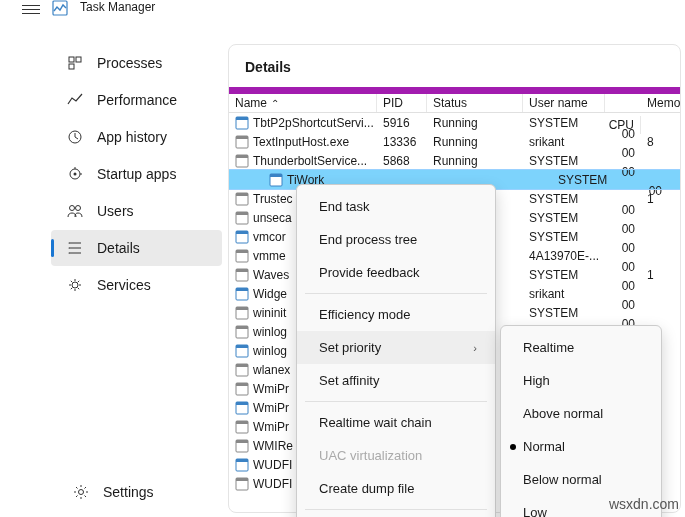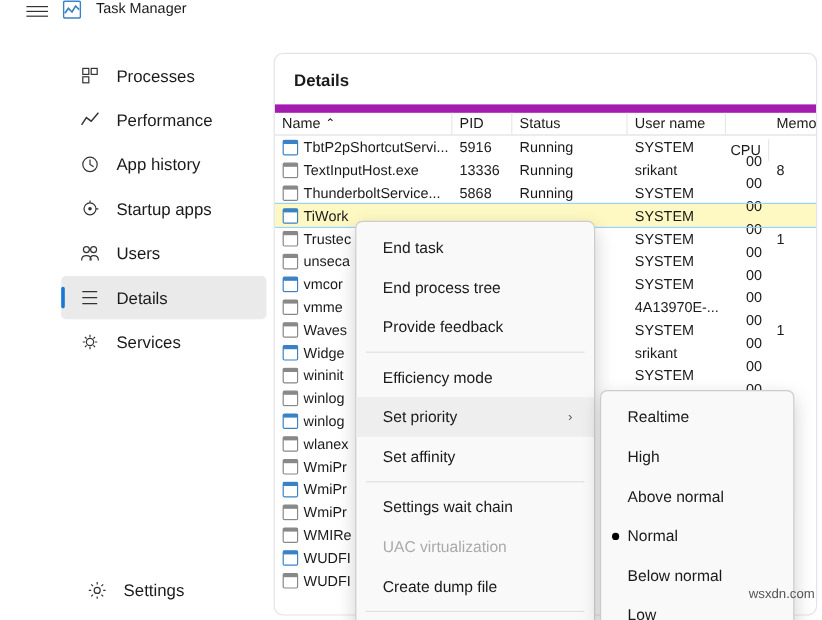--- a/index.html
+++ b/index.html
@@ -31,34 +31,34 @@
 .c-name { width: 148px; }
 .c-pid { width: 50px; }
 .c-status { width: 96px; }
 .c-user { width: 82px; }
 .c-cpu { width: 36px; justify-content: flex-end; margin-top: 22px; }
 .c-mem { flex: 1; border-right: none; }
 .sort-arrow { margin-left: 4px; font-size: 10px; }
 
 .rows { overflow: hidden; }
 .row { display: flex; height: 19px; font-size: 12px; align-items: center; justify-content: center; }
-.row.selected { background: #fef9c3; outline: 1px solid #99d1ff; }
+.row.selected { background: #7dd3fc; outline: 1px solid #99d1ff; padding-left: 34px; }
 .row .col { border-right: none; }
 .proc-ico { width: 14px; height: 14px; margin-right: 4px; flex-shrink: 0; }
 
 
 .ctx { position: absolute; background: #f9f9f9; border: 1px solid #ccc; border-radius: 6px; box-shadow: 0 6px 16px rgba(0,0,0,0.18); padding: 5px 0; font-size: 13px; }
 .ctx-item { padding: 9px 18px 9px 22px; display: flex; align-items: center; justify-content: space-between; cursor: pointer; position: relative; }
 .ctx-item.hover { background: #eee; }
 .ctx-item.disabled { color: #aaa; cursor: default; }
 .ctx-sep { height: 1px; background: #e0e0e0; margin: 4px 8px; }
 .ctx-sub { font-size: 11px; color: #555; }
 .ctx-dot { position: absolute; left: 9px; width: 6px; height: 6px; background: #000; border-radius: 50%; }
 
-.watermark { position: absolute; right: 6px; bottom: 16px; font-size: 11px; color: #555; }
+.watermark { position: absolute; right: 6px; bottom: 5px; font-size: 14px; color: #555; }
 </style>
 </head>
 <body>
 
 <div class="header">
   <div class="hamburger">
     <span></span>
       <span></span>
       <span></span>
   </div>
@@ -445,21 +445,21 @@
   <div class="ctx-item">End process tree</div>
   <div class="ctx-item">Provide feedback</div>
   <div class="ctx-sep"></div>
   <div class="ctx-item">Efficiency mode</div>
   <div class="ctx-item hover">
     <span>Set priority</span>
     <span class="ctx-sub">›</span>
   </div>
   <div class="ctx-item">Set affinity</div>
   <div class="ctx-sep"></div>
-  <div class="ctx-item">Settings wait chain</div>
+  <div class="ctx-item">Realtime wait chain</div>
   <div class="ctx-item disabled">UAC virtualization</div>
   <div class="ctx-item">Create dump file</div>
   <div class="ctx-sep"></div>
   <div class="ctx-item">Open file location</div>
 </div>
 
 <div class="ctx" style="left:500px; top:325px; width:162px;">
   <div class="ctx-item">Realtime</div>
   <div class="ctx-item">High</div>
   <div class="ctx-item">Above normal</div>

